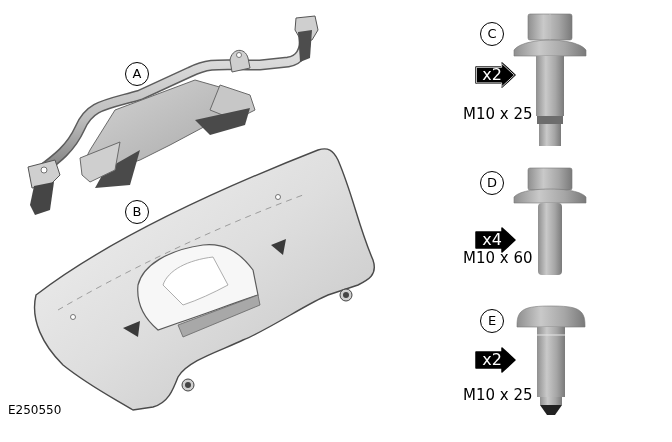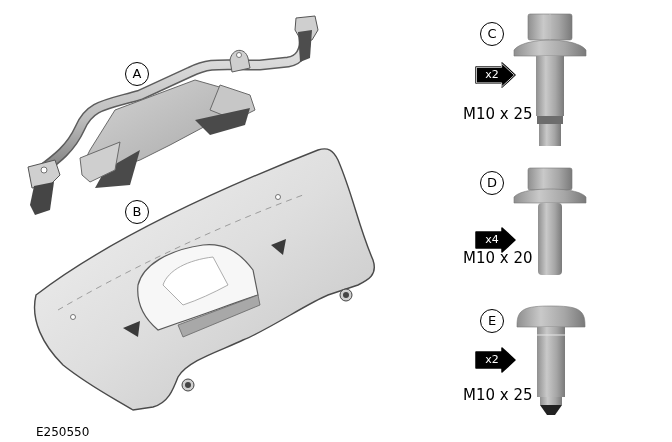--- a/index.html
+++ b/index.html
@@ -2,23 +2,23 @@
 <html><head>
 <meta charset="utf-8">
 <style>
   html, body { margin: 0; padding: 0; background: #ffffff; }
   body { width: 672px; height: 442px; position: relative; overflow: hidden; font-family: "DejaVu Sans", sans-serif; color: #000; }
   .abs { position: absolute; }
   .callout { position: absolute; width: 22px; height: 22px; border: 1px solid #000; border-radius: 50%; background: #fff;
              font-size: 13px; line-height: 22px; text-align: center; box-sizing: content-box; }
   .qty { position: absolute; width: 44px; height: 26px; }
   .qty svg { position: absolute; left: 0; top: 0; }
-  .qty span { position: absolute; left: 4px; top: 5px; width: 28px; text-align: center; color: #fff; font-size: 11px; line-height: 16px; }
+  .qty span { position: absolute; left: 4px; top: 5px; width: 28px; text-align: center; color: #fff; font-size: 16px; line-height: 16px; }
   .spec { position: absolute; font-size: 15px; line-height: 16px; white-space: nowrap; }
-  .ref { position: absolute; left: 8px; top: 425px; font-size: 12px; line-height: 14px; margin-left: 28px; }
+  .ref { position: absolute; left: 8px; top: 403px; font-size: 12px; line-height: 14px; }
 </style>
 </head>
 <body>
 
 <svg class="abs" style="left:20px;top:10px" width="320" height="210" viewBox="0 0 320 210">
   <defs>
     <linearGradient id="tubeG" x1="0" y1="0" x2="0" y2="1">
       <stop offset="0" stop-color="#e8e8e8"></stop>
         <stop offset="0.6" stop-color="#bdbdbd"></stop>
         <stop offset="1" stop-color="#7a7a7a"></stop>
@@ -104,21 +104,21 @@
   <rect x="29" y="112" width="22" height="22" fill="url(#boltG)"></rect>
 </svg>
 
 <div class="callout" style="left:480px;top:171px">D</div>
 <div class="qty" style="left:474px;top:227px">
   <svg width="44" height="26" viewBox="0 0 44 26">
     <polygon points="2,5 28,5 28,1 41,13 28,25 28,21 2,21" fill="#000" stroke="#000" stroke-width="1.5" stroke-linejoin="round"></polygon>
   </svg>
   <span>x4</span>
 </div>
-<div class="spec" style="left:463px;top:250px">M10 x 20</div>
+<div class="spec" style="left:463px;top:250px">M10 x 60</div>
 <svg class="abs" style="left:510px;top:165px" width="80" height="115" viewBox="0 0 80 115">
   <rect x="18" y="3" width="44" height="22" rx="2" fill="url(#boltG)" stroke="#777" stroke-width="0.6"></rect>
   <path d="M4,32 C10,25 30,24 40,24 C50,24 70,25 76,32 L76,38 L4,38 Z" fill="url(#boltG)" stroke="#777" stroke-width="0.6"></path>
   <rect x="28" y="38" width="24" height="72" rx="4" fill="url(#boltG)"></rect>
 </svg>
 
 <div class="callout" style="left:480px;top:309px">E</div>
 <div class="qty" style="left:474px;top:347px">
   <svg width="44" height="26" viewBox="0 0 44 26">
     <polygon points="2,5 28,5 28,1 41,13 28,25 28,21 2,21" fill="#000" stroke="#000" stroke-width="1.5" stroke-linejoin="round"></polygon>

